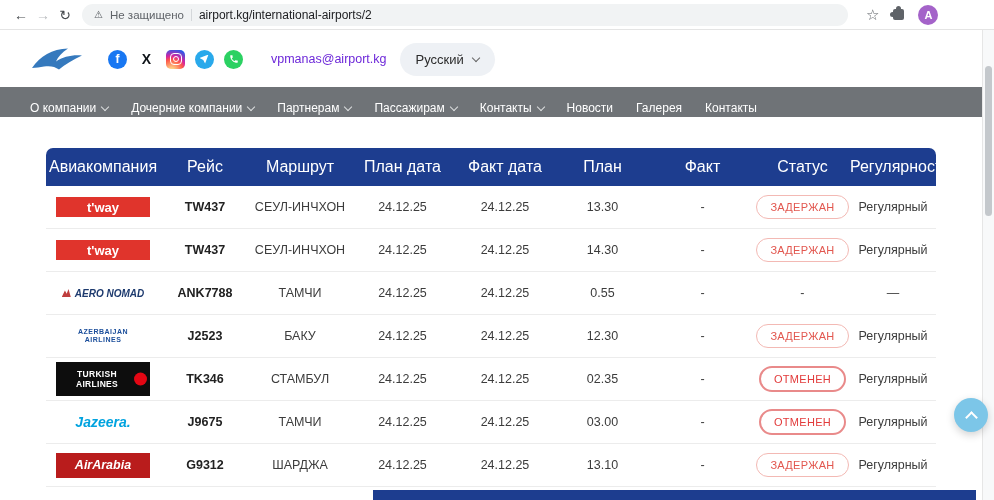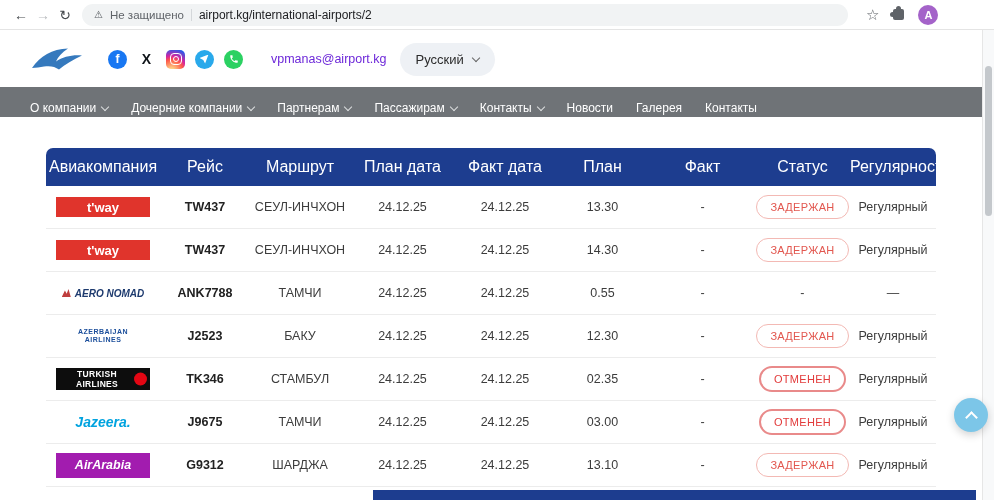--- a/index.html
+++ b/index.html
@@ -83,26 +83,26 @@
   
   .logo-box { display:flex; align-items:center; justify-content:center; }
   .logo-tway { width:94px; height:20px; background:#e0342c; }
   .logo-tway .logo-text { color:#fff; font-weight:700; font-size:13px; }
   .logo-aeronomad::before { content:""; width:9px; height:8px; background:#bf3e3e; margin-right:4px;
                             clip-path:polygon(0 100%,35% 20%,55% 60%,75% 0,100% 100%); }
   .logo-aeronomad .logo-text { color:#1d3a6e; font-weight:700; font-style:italic; font-size:10px; }
   .logo-azerbaijan { width:72px; }
   .logo-azerbaijan .logo-text { color:#1b4e9b; font-weight:700; font-size:7px; line-height:8.5px;
                                 text-transform:uppercase; letter-spacing:.5px; text-align:center; }
-  .logo-turkish { width:94px; height:22px; background:#0d0d0d; position:relative; padding-right:12px; }
+  .logo-turkish { width:94px; height:34px; background:#0d0d0d; position:relative; padding-right:12px; }
   .logo-turkish .logo-text { color:#fff; font-weight:700; font-size:8.5px; letter-spacing:.3px; }
   .logo-turkish::after { content:""; position:absolute; right:3px; top:50%; transform:translateY(-50%);
                          width:13px; height:13px; border-radius:50%; background:#e30613; }
   .logo-jazeera .logo-text { color:#00a3df; font-weight:700; font-style:italic; font-size:14px; }
-  .logo-airarabia { width:94px; height:25px; background:#a21caf; }
+  .logo-airarabia { width:94px; height:25px; background:#b91c1c; }
   .logo-airarabia .logo-text { color:#fff; font-weight:700; font-style:italic; font-size:12.5px; }
 
   
   .status-badge { display:inline-flex; align-items:center; justify-content:center;
                   border-radius:14px; font-weight:400; font-size:11px; letter-spacing:.3px;
                   padding:5px 13px; background:#fff; }
   .status-delayed { color:#e2574f; border:1px solid #f3b9b4; }
   .status-cancelled { color:#e23b3b; border:2px solid #e98a8a; }
   .status-none { font-weight:400; font-size:12.5px; color:#3c3c3c; padding:0; border:none; }
 

